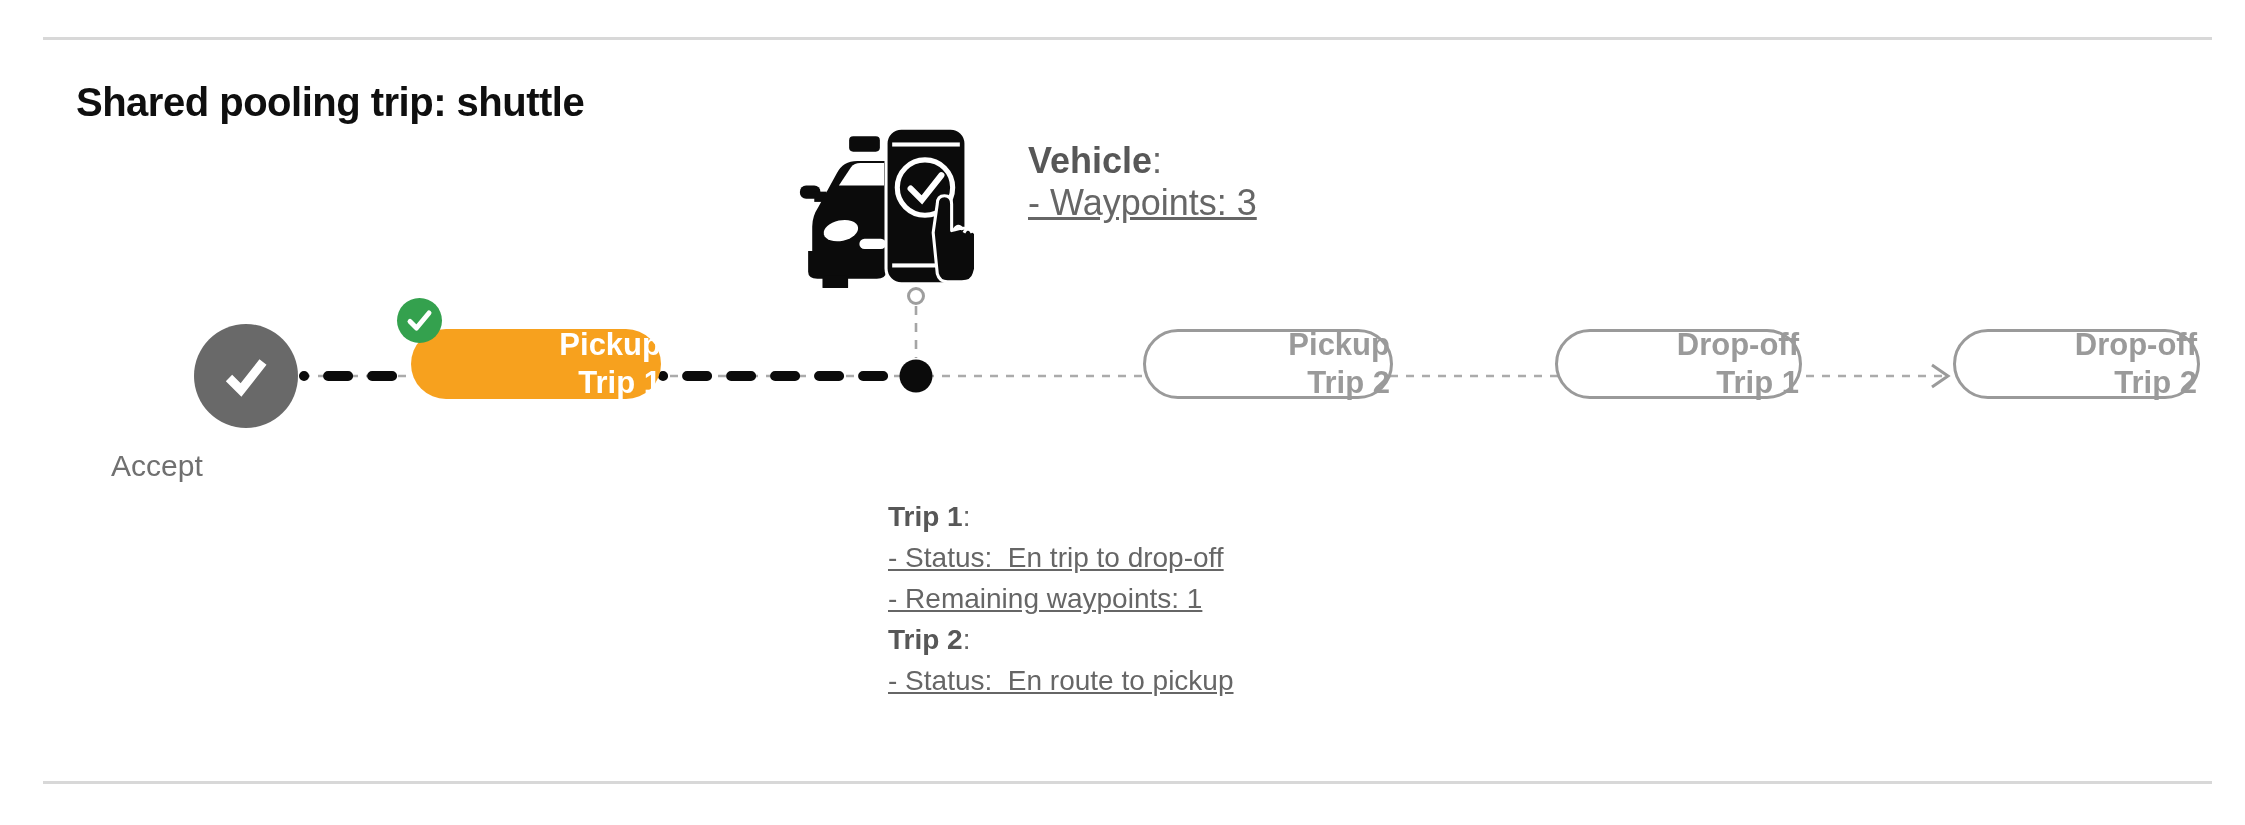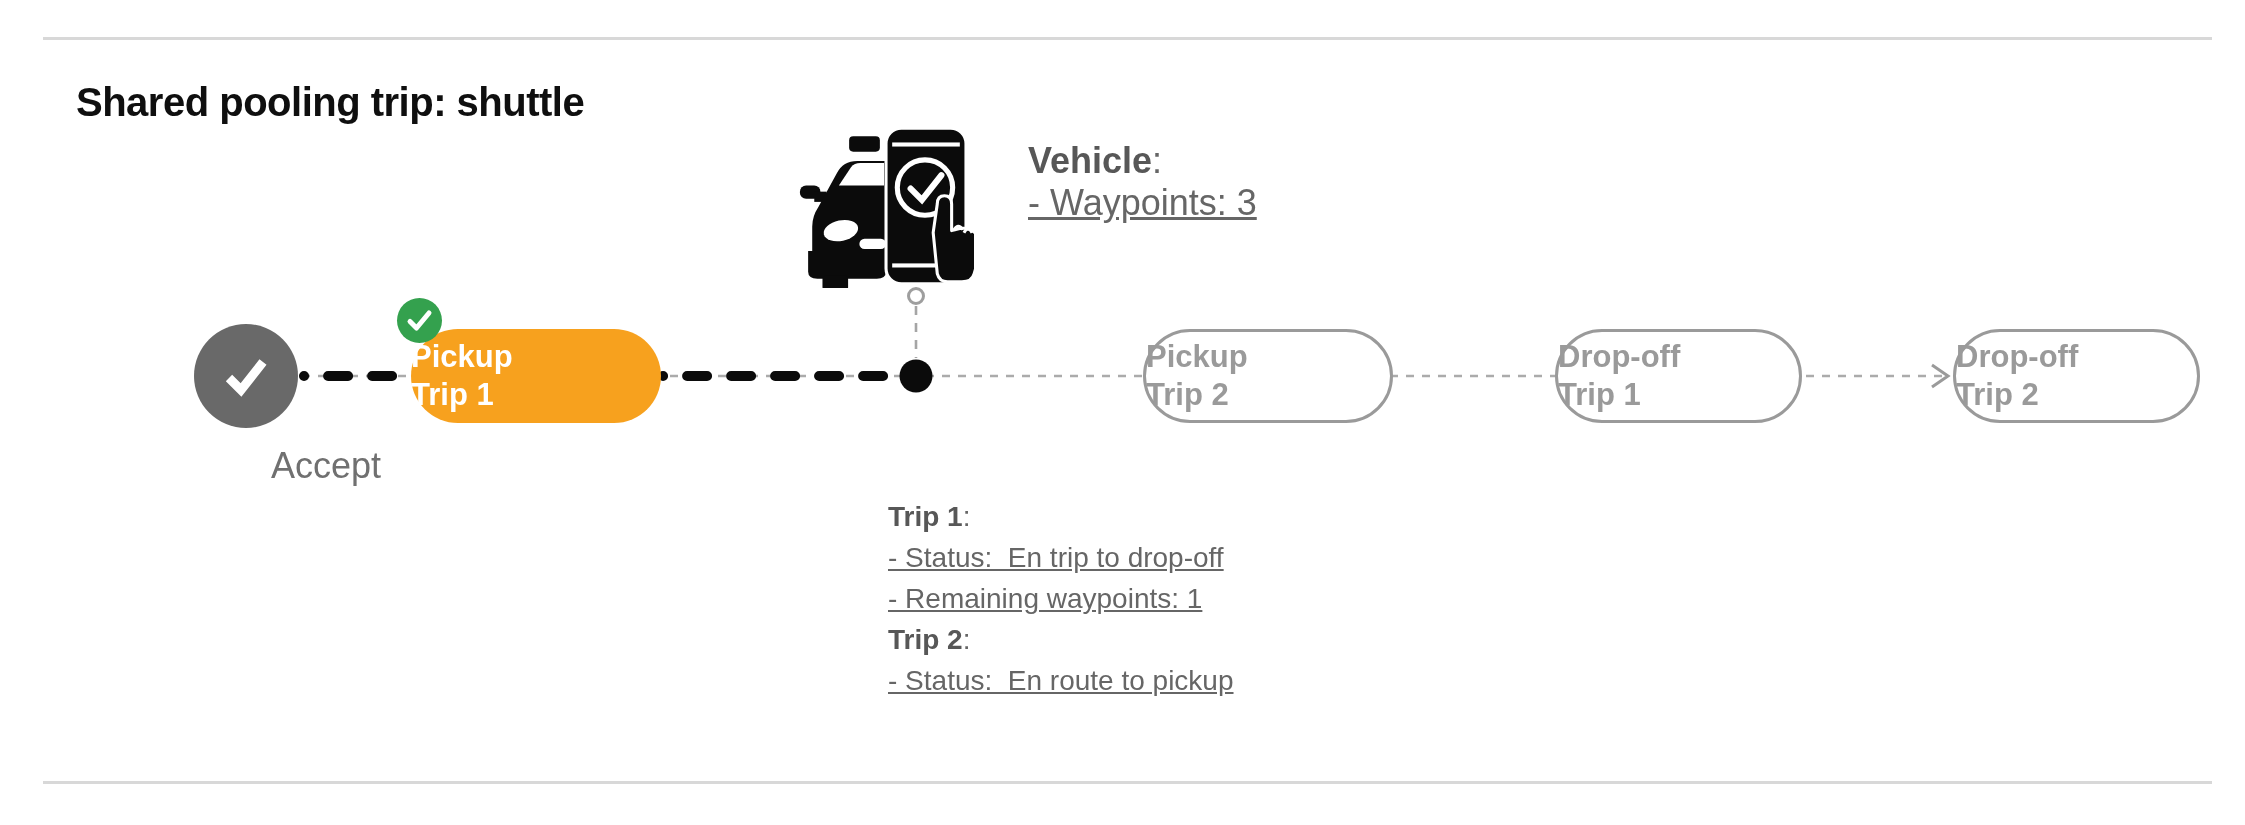--- a/index.html
+++ b/index.html
@@ -13,26 +13,26 @@
   .title{
     position:absolute;left:68px;top:72px;margin:8px;
     font-size:40px;font-weight:bold;color:#0f0f0f;letter-spacing:-0.5px;
   }
   .connector-layer{position:absolute;left:0;top:0;width:2245px;height:825px;z-index:1;}
   .node-circle{
     position:absolute;left:194px;top:324px;width:104px;height:104px;border-radius:50%;
     background:#696969;z-index:2;display:flex;align-items:center;justify-content:center;
   }
   .node-label{
-    position:absolute;left:111px;top:446px;width:270px;text-align:right;
-    font-size:36px;line-height:40px;color:#707070;z-index:2;
+    position:absolute;left:111px;top:446px;width:270px;text-align:left;
+    font-size:30px;line-height:40px;color:#707070;z-index:2;
   }
   .pill{
-    position:absolute;top:329px;height:94px;border-radius:47px;z-index:2;
-    display:flex;flex-direction:column;align-items:flex-start;justify-content:center;
+    position:absolute;top:329px;height:70px;border-radius:47px;z-index:2;
+    display:flex;flex-direction:column;align-items:flex-end;justify-content:center;
     font-size:31px;font-weight:bold;line-height:38px;text-align:center;box-sizing:border-box;
   }
   .pill--active{left:411px;width:250px;background:#F7A11E;color:#ffffff;}
   .pill--ghost{background:#ffffff;border:3px solid #9A9A9A;color:#9A9A9A;}
   .pill--ghost.p2{left:1143px;width:250px;}
   .pill--ghost.p3{left:1555px;width:247px;}
   .pill--ghost.p4{left:1953px;width:247px;}
   .badge{
     position:absolute;left:397px;top:298px;width:45px;height:45px;border-radius:50%;
     background:#34A14E;z-index:3;display:flex;align-items:center;justify-content:center;

